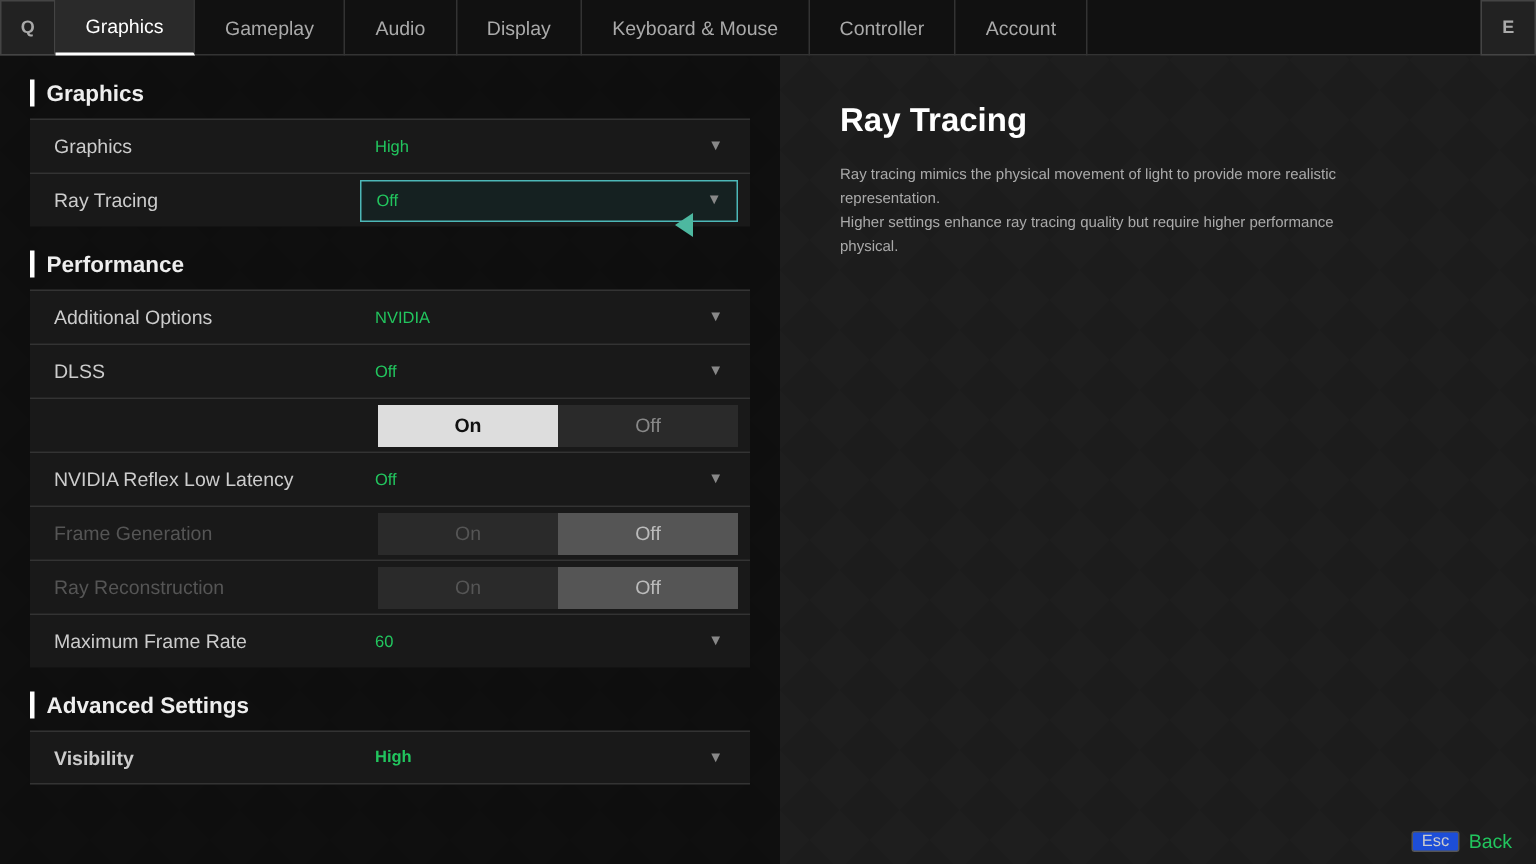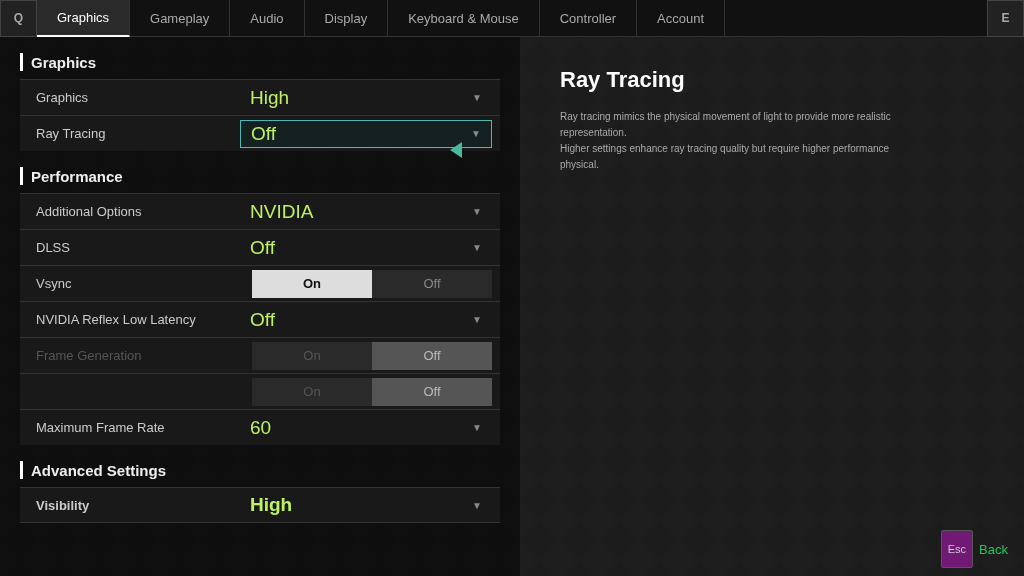--- a/index.html
+++ b/index.html
@@ -158,22 +158,22 @@
       display: flex;
       align-items: center;
       justify-content: space-between;
       width: 100%;
       padding: 0 10px;
       height: 28px;
       cursor: pointer;
     }
 
     .dropdown-value {
-      font-size: 19px;
-      color: #bef264;
+      font-size: 11px;
+      color: #22c55e;
     }
 
     .dropdown-arrow {
       font-size: 10px;
       color: #888;
     }
 
     
     .ray-tracing-row .dropdown {
       border: 1px solid #4db8b8;
@@ -236,25 +236,25 @@
       position: absolute;
       bottom: 8px;
       right: 16px;
       display: flex;
       align-items: center;
       gap: 6px;
       z-index: 10;
     }
 
     .esc-key {
-      background: #701a75;
+      background: #1d4ed8;
       border: 1px solid #555;
       color: #ccc;
       font-size: 11px;
-      padding: 12px 6px;
+      padding: 0 6px;
       border-radius: 2px;
     }
 
     .back-label {
       color: #22c55e;
       font-size: 13px;
     }
 
     .cursor {
       position: absolute;
@@ -333,21 +333,20 @@
       <span class="setting-label">DLSS</span>
       <div class="setting-control">
         <div class="dropdown">
           <span class="dropdown-value">Off</span>
           <span class="dropdown-arrow">▼</span>
         </div>
       </div>
     </div>
 
     <div class="setting-row">
-      <span class="setting-label">Vsync</span>
       <div class="setting-control">
         <div class="toggle-group">
           <div class="toggle-btn active">On</div>
           <div class="toggle-btn">Off</div>
         </div>
       </div>
     </div>
 
     <div class="setting-row">
       <span class="setting-label">NVIDIA Reflex Low Latency</span>
@@ -363,20 +362,21 @@
       <span class="setting-label">Frame Generation</span>
       <div class="setting-control">
         <div class="toggle-group">
           <div class="toggle-btn" style="color:#555;">On</div>
           <div class="toggle-btn active-dark">Off</div>
         </div>
       </div>
     </div>
 
     <div class="setting-row disabled">
+      <span class="setting-label">Ray Reconstruction</span>
       <div class="setting-control">
         <div class="toggle-group">
           <div class="toggle-btn" style="color:#555;">On</div>
           <div class="toggle-btn active-dark">Off</div>
         </div>
       </div>
     </div>
 
     <div class="setting-row">
       <span class="setting-label">Maximum Frame Rate</span>

